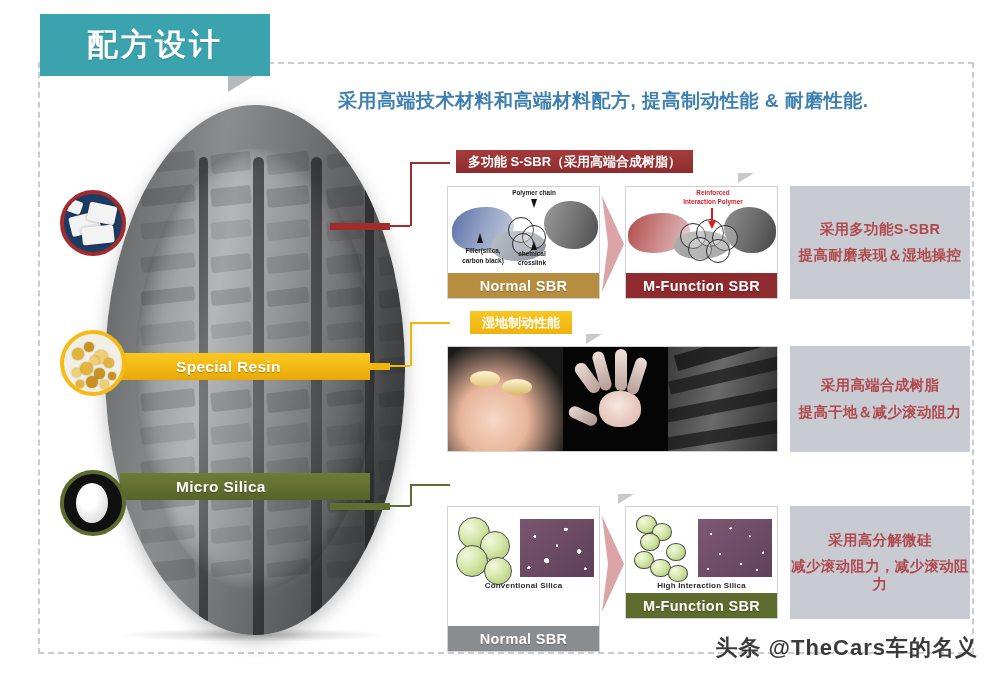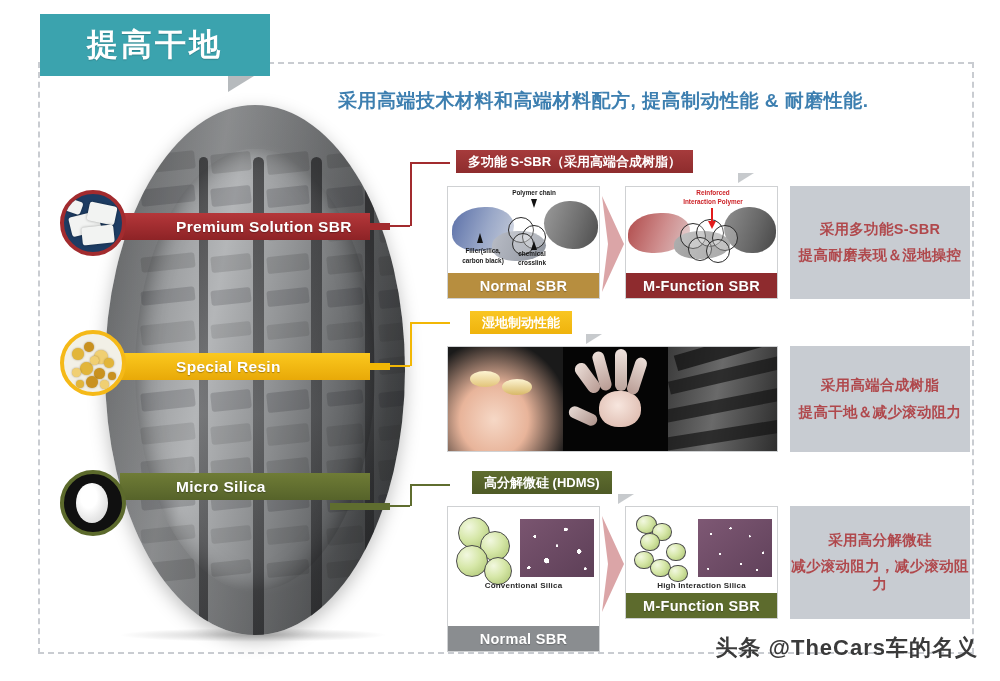--- a/index.html
+++ b/index.html
@@ -169,21 +169,21 @@
 </style>
 </head>
 <body>
 
 <div id="stage">
 
   <div class="dashed-frame"></div>
 
   <div class="banner-fold"></div>
   <div class="title-banner">
-    <span class="txt">提高干地</span>
+    <span class="txt">配方设计</span>
   </div>
 
   <div class="headline">采用高端技术材料和高端材料配方, 提高制动性能 &amp; 耐磨性能.</div>
 
   <div class="tire-shadow"></div>
   <div class="tire-wrap">
     <div class="tire">
       <div class="tire-inner">
         <div class="groove g1"></div>
         <div class="groove g2"></div>
@@ -254,23 +254,20 @@
             <div class="lug" style="left: 244px; top: 310px; width: 40px; height: 20px; opacity: 0.35;"></div>
             <div class="lug" style="left: 244px; top: 344px; width: 40px; height: 19px; opacity: 0.42;"></div>
             <div class="lug" style="left: 244px; top: 378px; width: 40px; height: 18px; opacity: 0.28;"></div>
             <div class="lug" style="left: 244px; top: 412px; width: 40px; height: 17px; opacity: 0.35;"></div>
           </div>
       </div>
     </div>
   </div>
 
   <div class="band-tail" style="left:330px;top:223px;width:60px;background:#a22b2e;"></div>
-  <div class="band red" style="left:120px;top:213px;width:250px;">
-    <span>Premium Solution SBR</span>
-  </div>
   <div class="swatch red" style="left:60px;top:190px;">
     <div class="sbr-bale" style="left:6px;top:20px;width:30px;height:20px;transform:rotate(-14deg);"></div>
     <div class="sbr-bale" style="left:24px;top:10px;width:28px;height:19px;transform:rotate(12deg);"></div>
     <div class="sbr-bale" style="left:18px;top:32px;width:32px;height:18px;transform:rotate(-6deg);"></div>
     <div class="sbr-bale" style="left:2px;top:6px;width:16px;height:13px;transform:rotate(20deg);"></div>
   </div>
 
   <div class="band-tail" style="left:330px;top:363px;width:60px;background:#f2b705;"></div>
   <div class="band yellow" style="left:120px;top:353px;width:250px;">
     <span>Special Resin</span>
@@ -393,23 +390,20 @@
       <div style="position:absolute;left:-6px;top:82px;width:118px;height:13px;background:#141414;transform:rotate(-9deg);opacity:.7;"></div>
     </div>
   </div>
 
   <div class="conclusion" style="left:790px;top:346px;width:180px;height:106px;">
     <span>采用高端合成树脂</span>
     <span>提高干地＆减少滚动阻力</span>
   </div>
 
   <div class="chip-fold" style="left:618px;top:494px;"></div>
-  <div class="chip green" style="left:472px;top:471px;">
-    <span>高分解微硅 (HDMS)</span>
-  </div>
 
   <div class="sbr-card" style="left:447px;top:506px;width:153px;height:146px;">
     <div class="sbr-img" style="height:88px;">
       <div class="sphere" style="left:10px;top:10px;width:30px;height:30px;"></div>
       <div class="sphere" style="left:32px;top:24px;width:28px;height:28px;"></div>
       <div class="sphere" style="left:8px;top:38px;width:30px;height:30px;"></div>
       <div class="sphere" style="left:36px;top:50px;width:26px;height:26px;"></div>
       <div class="sem" style="left:72px;top:12px;width:74px;height:58px;">
         <div style="position:absolute;inset:0;background:
           radial-gradient(circle at 20% 30%,#fff 0 1.4px,transparent 1.6px),

